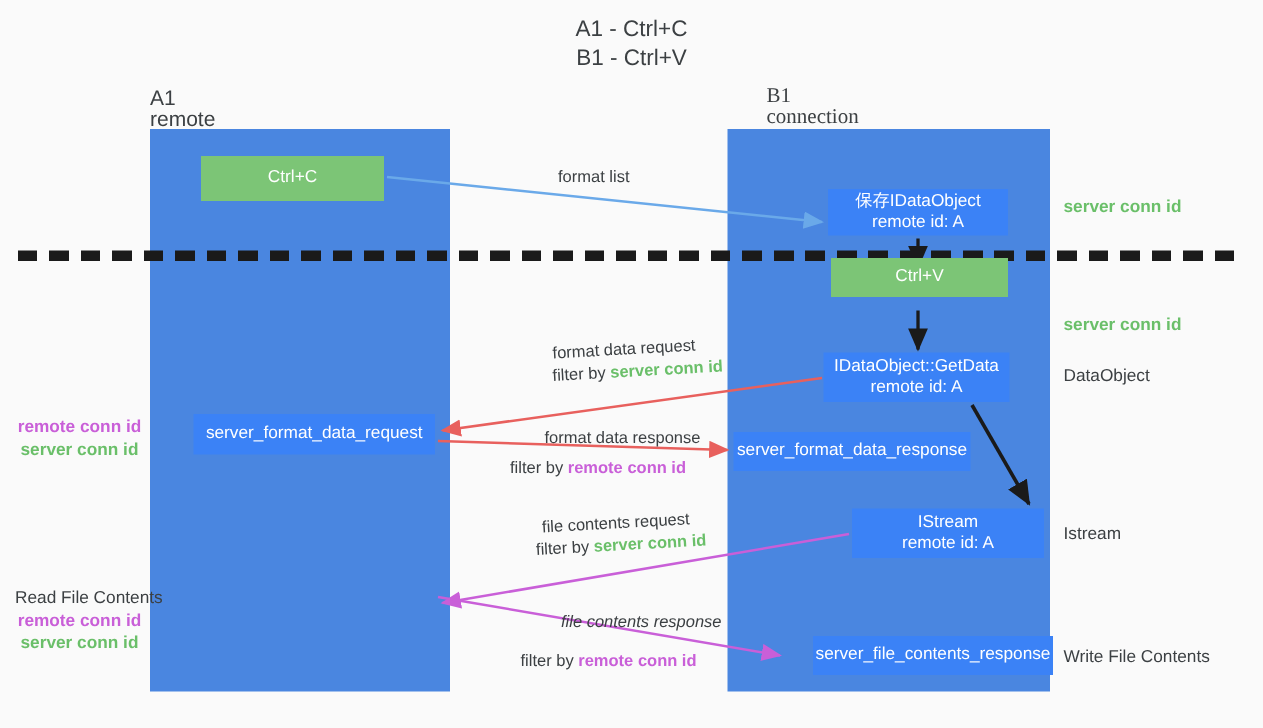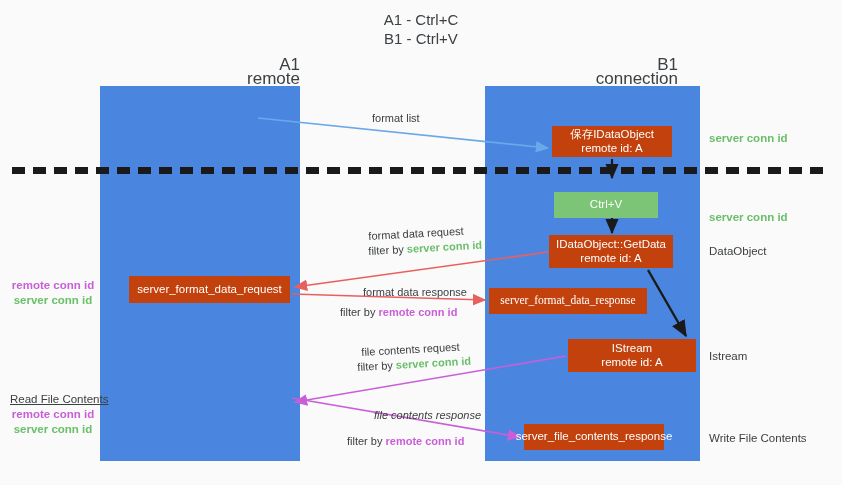--- a/index.html
+++ b/index.html
@@ -28,28 +28,28 @@
     width: 842px;
     text-align: center;
     font-size: 15px;
     line-height: 19px;
     color: #3c4043;
     white-space: pre;
   }
   
   .col-head {
     position: absolute;
-    text-align: right;
-    font-size: 17px;
+    text-align: left;
+    font-size: 14px;
     line-height: 14px;
     color: #3c4043;
     white-space: pre;
   }
   #head-a1 { left: 100px; top: 58px; width: 200px; }
-  #head-b1 { left: 463px; top: 58px; width: 215px; }
+  #head-b1 { left: 511px; top: 58px; width: 215px; font-family: Liberation Serif, serif; }
 
   
   .lane {
     position: absolute;
     background: #4a86e0;
   }
   #lane-a1 { left: 100px; top: 86px; width: 200px; height: 375px; }
   #lane-b1 { left: 485px; top: 86px; width: 215px; height: 375px; }
 
   
@@ -73,31 +73,31 @@
     flex-direction: column;
     align-items: center;
     justify-content: center;
     text-align: center;
     color: #ffffff;
     font-size: 11.5px;
     line-height: 13.5px;
     white-space: pre;
   }
   .node.green { background: #7cc576; }
-  .node.orange { background: #c2410c; }
+  .node.orange { background: #3b82f6; }
 
   #n-ctrlc  { left: 134px; top: 104px; width: 122px; height: 30px; }
-  #n-ctrlv  { left: 554px; top: 192px; width: 104px; height: 26px; }
+  #n-ctrlv  { left: 554px; top: 172px; width: 118px; height: 26px; }
   #n-idataobject { left: 552px; top: 126px; width: 120px; height: 31px; }
   #n-getdata { left: 549px; top: 235px; width: 124px; height: 33px; }
   #n-istream { left: 568px; top: 339px; width: 128px; height: 33px; }
   #n-fmt-req { left: 129px; top: 276px; width: 161px; height: 27px; }
-  #n-fmt-res { left: 489px; top: 288px; width: 158px; height: 26px; font-family: Liberation Serif, serif; }
+  #n-fmt-res { left: 489px; top: 288px; width: 158px; height: 26px; }
   #n-file-req { left: 129px; top: 392px; width: 161px; height: 26px; }
-  #n-file-res { left: 524px; top: 424px; width: 140px; height: 26px; }
+  #n-file-res { left: 542px; top: 424px; width: 160px; height: 26px; }
 
   
   .edge-label {
     position: absolute;
     font-size: 11px;
     line-height: 15px;
     color: #3c4043;
     white-space: pre;
   }
   .edge-label .accent-server { color: #6abf69; font-weight: bold; }
@@ -118,21 +118,21 @@
     position: absolute;
     font-size: 11.5px;
     line-height: 15px;
     white-space: pre;
   }
   .note-remote { color: #c95fd8; font-weight: bold; }
   .note-server { color: #6abf69; font-weight: bold; }
 
   #note-left-fmt  { left: 10px; top: 278px; width: 86px; text-align: center; }
   #note-left-file { left: 10px; top: 392px; width: 86px; text-align: center; }
-  #note-left-file .hdr { color: #3c4043; font-weight: normal; text-decoration: underline; }
+  #note-left-file .hdr { color: #3c4043; font-weight: normal; }
 
   #note-right-1 { left: 709px; top: 131px; }
   #note-right-2 { left: 709px; top: 210px; }
   #note-right-3 { left: 709px; top: 244px; color: #3c4043; }
   #note-right-4 { left: 709px; top: 349px; color: #3c4043; }
   #note-right-5 { left: 709px; top: 431px; color: #3c4043; text-align: center; }
 
   
   #arrows {
     position: absolute;
@@ -183,20 +183,21 @@
 
     <line x1="292" y1="294" x2="485" y2="300" stroke="#e8605d" stroke-width="1.7" marker-end="url(#ah-red)"></line>
 
     <line x1="566" y1="356" x2="295" y2="402" stroke="#c95fd8" stroke-width="1.7" marker-end="url(#ah-magenta)"></line>
 
     <line x1="292" y1="398" x2="520" y2="437" stroke="#c95fd8" stroke-width="1.7" marker-end="url(#ah-magenta)"></line>
   </svg>
 
   <div id="divider"></div>
 
+  <div class="node green" id="n-ctrlc"><span>Ctrl+C</span></div>
 
   <div class="node orange" id="n-idataobject"><span>保存IDataObject</span><span>remote id: A</span></div>
 
   <div class="node green" id="n-ctrlv"><span>Ctrl+V</span></div>
 
   <div class="node orange" id="n-getdata"><span>IDataObject::GetData</span><span>remote id: A</span></div>
 
   <div class="node orange" id="n-istream"><span>IStream</span><span>remote id: A</span></div>
 
   <div class="node orange" id="n-fmt-req"><span>server_format_data_request</span></div>

